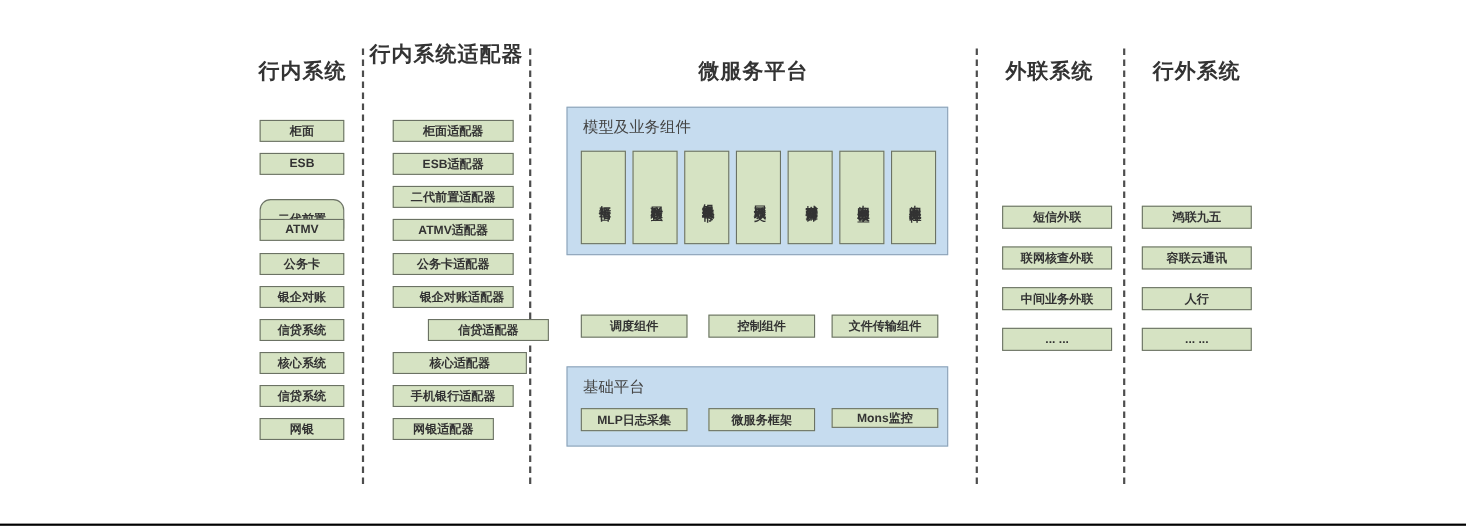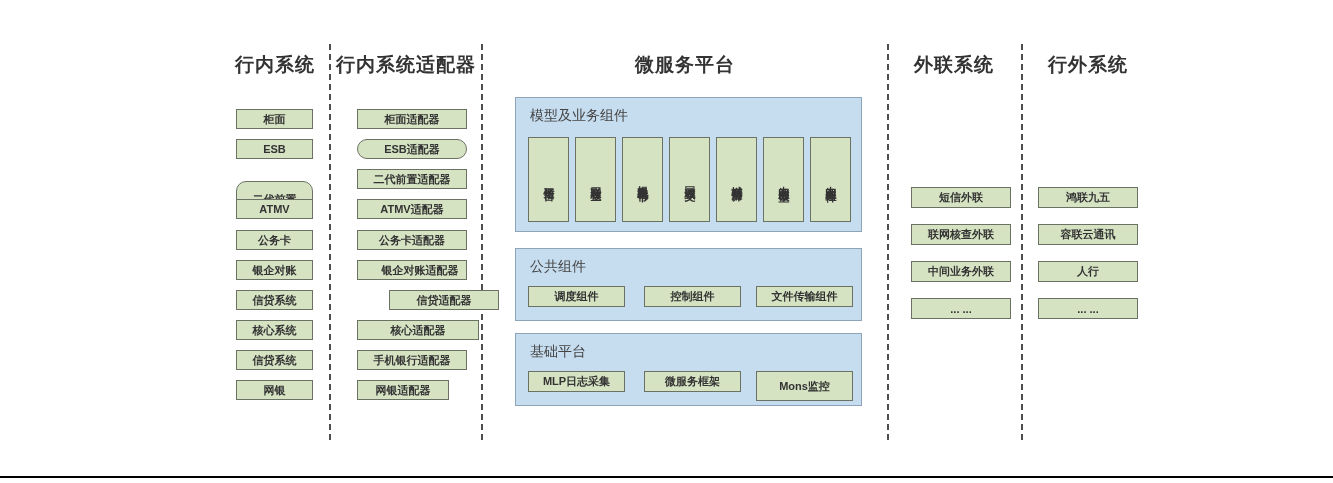--- a/index.html
+++ b/index.html
@@ -104,38 +104,38 @@
 <body>
 
 <div id="canvas">
 
   <div class="divider" style="left:329px;"></div>
   <div class="divider" style="left:481px;"></div>
   <div class="divider" style="left:887px;"></div>
   <div class="divider" style="left:1021px;"></div>
 
   <div class="col-title" style="left:225px; top:52px; width:100px;">行内系统</div>
-  <div class="col-title" style="left:336px; top:52px; width:140px;text-align:right;">行内系统适配器</div>
+  <div class="col-title" style="left:336px; top:36px; width:140px;text-align:right;">行内系统适配器</div>
   <div class="col-title" style="left:490px; top:52px; width:390px;">微服务平台</div>
   <div class="col-title" style="left:893px; top:52px; width:122px;">外联系统</div>
   <div class="col-title" style="left:1027px; top:52px; width:122px;">行外系统</div>
 
   <div class="node" style="left:236px; top:109px; width:77px; height:20px;">柜面</div>
   <div class="node" style="left:236px; top:139px; width:77px; height:20px;">ESB</div>
   <div class="node" style="left:236px; top:181px; width:77px; height:36px;border-radius:10px;">二代前置</div>
   <div class="node" style="left:236px; top:199px; width:77px; height:20px;">ATMV</div>
   <div class="node" style="left:236px; top:230px; width:77px; height:20px;">公务卡</div>
   <div class="node" style="left:236px; top:260px; width:77px; height:20px;">银企对账</div>
   <div class="node" style="left:236px; top:290px; width:77px; height:20px;">信贷系统</div>
   <div class="node" style="left:236px; top:320px; width:77px; height:20px;">核心系统</div>
   <div class="node" style="left:236px; top:350px; width:77px; height:20px;">信贷系统</div>
   <div class="node" style="left:236px; top:380px; width:77px; height:20px;">网银</div>
 
   <div class="node" style="left:357px; top:109px; width:110px; height:20px;">柜面适配器</div>
-  <div class="node" style="left:357px; top:139px; width:110px; height:20px;border-radius:10px;">ESB适配器</div>
+  <div class="node" style="left:357px; top:139px; width:110px; height:20px;">ESB适配器</div>
   <div class="node" style="left:357px; top:169px; width:110px; height:20px;">二代前置适配器</div>
   <div class="node" style="left:357px; top:199px; width:110px; height:20px;">ATMV适配器</div>
   <div class="node" style="left:357px; top:230px; width:110px; height:20px;">公务卡适配器</div>
   <div class="node" style="left:357px; top:260px; width:110px; height:20px;padding-left:16px;">银企对账适配器</div>
   <div class="node" style="left:357px; top:290px; width:110px; height:20px;margin-left:32px;">信贷适配器</div>
   <div class="node" style="left:357px; top:320px; width:122px; height:20px;">核心适配器</div>
   <div class="node" style="left:357px; top:350px; width:110px; height:20px;">手机银行适配器</div>
   <div class="node" style="left:357px; top:380px; width:92px; height:20px;">网银适配器</div>
 
   <div class="panel" style="left:515px; top:97px; width:347px; height:135px;">
@@ -156,33 +156,30 @@
   <div class="node-vert" style="left:716px; top:137px; width:41px; height:85px;">
       <span>城商行清算</span>
     </div>
   <div class="node-vert" style="left:763px; top:137px; width:41px; height:85px;">
       <span>中间业务模型</span>
     </div>
   <div class="node-vert" style="left:810px; top:137px; width:41px; height:85px;">
       <span>中间业务组件</span>
     </div>
 
-  <div class="panel" style="left:515px; top:248px; width:347px; height:73px;">
-    <div class="panel-label">公共组件</div>
-  </div>
   <div class="node" style="left:528px; top:286px; width:97px; height:21px;">调度组件</div>
   <div class="node" style="left:644px; top:286px; width:97px; height:21px;">控制组件</div>
   <div class="node" style="left:756px; top:286px; width:97px; height:21px;">文件传输组件</div>
 
   <div class="panel" style="left:515px; top:333px; width:347px; height:73px;">
     <div class="panel-label">基础平台</div>
   </div>
   <div class="node" style="left:528px; top:371px; width:97px; height:21px;">MLP日志采集</div>
   <div class="node" style="left:644px; top:371px; width:97px; height:21px;">微服务框架</div>
-  <div class="node" style="left:756px; top:371px; width:97px; height:30px;">Mons监控</div>
+  <div class="node" style="left:756px; top:371px; width:97px; height:18px;">Mons监控</div>
 
   <div class="node" style="left:911px; top:187px; width:100px; height:21px;">短信外联</div>
   <div class="node" style="left:911px; top:224px; width:100px; height:21px;">联网核查外联</div>
   <div class="node" style="left:911px; top:261px; width:100px; height:21px;">中间业务外联</div>
   <div class="node" style="left:911px; top:298px; width:100px; height:21px;">... ...</div>
 
   <div class="node" style="left:1038px; top:187px; width:100px; height:21px;">鸿联九五</div>
   <div class="node" style="left:1038px; top:224px; width:100px; height:21px;">容联云通讯</div>
   <div class="node" style="left:1038px; top:261px; width:100px; height:21px;">人行</div>
   <div class="node" style="left:1038px; top:298px; width:100px; height:21px;">... ...</div>

